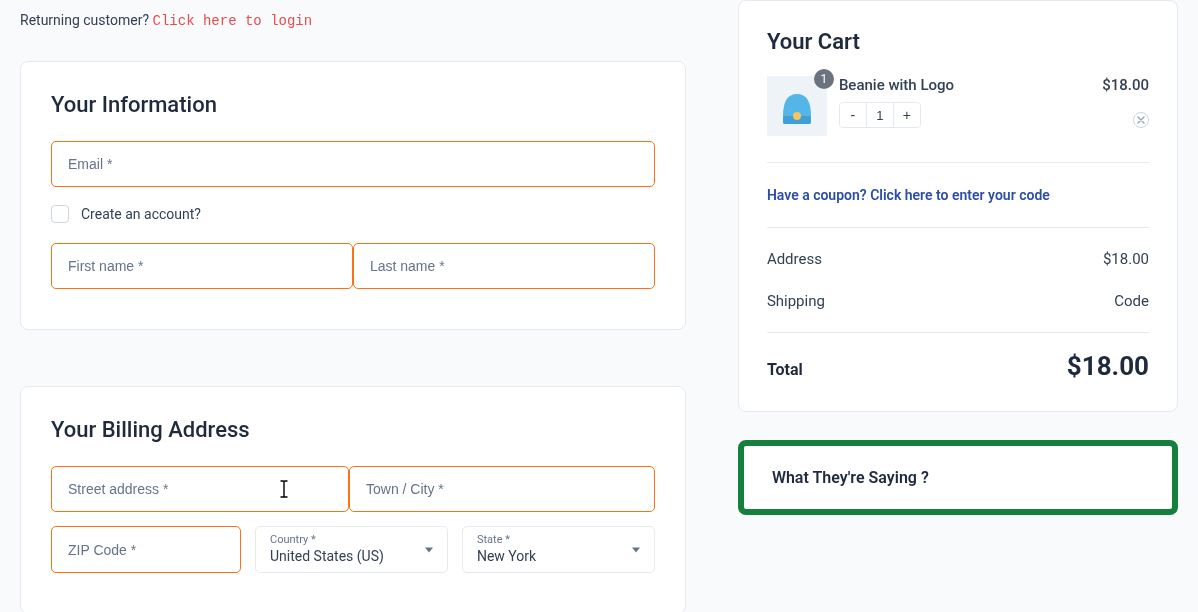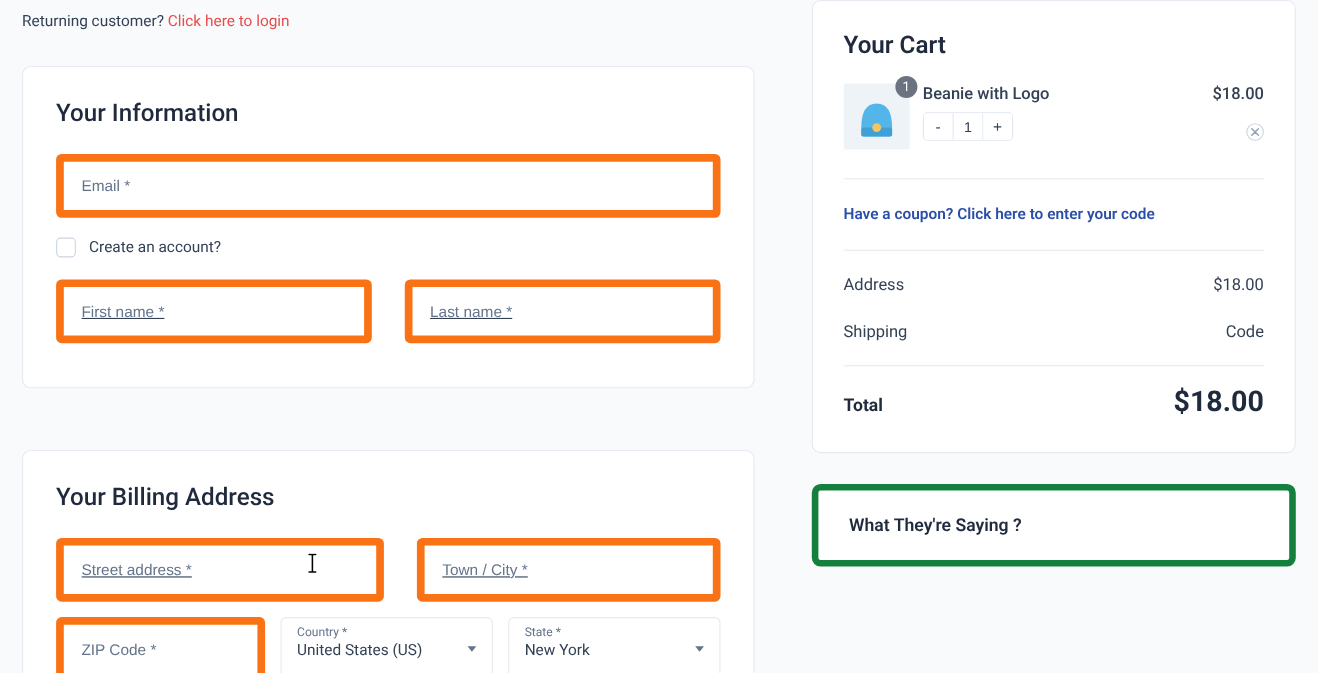--- a/index.html
+++ b/index.html
@@ -32,49 +32,49 @@
     gap: 28px;
   }
   .returning {
     padding-top: 12px;
     font-size: 14px;
     color: #334155;
   }
   .returning a {
     color: #e94b4b;
     text-decoration: none;
+    font-family: Liberation Mono, monospace;
   }
   .card {
     background: #fff;
     border: 1px solid #e6e9ef;
     border-radius: 8px;
     padding: 30px 30px 40px 30px;
   }
   .card h2 {
     margin: 0 0 24px 0;
     font-size: 22px;
     font-weight: 500;
     color: #1f2a3d;
   }
   .field {
     width: 100%;
-    border: 7px solid #f97316;
+    border: 1px solid #f97316;
     border-radius: 5px;
     padding: 14px 16px;
     font-size: 14px;
     color: #334155;
     background: #fff;
   }
   .field::placeholder {
     color: #64748b;
   }
   .row {
     display: flex;
-    gap: 30px;
-    text-decoration: underline;
+    gap: 0;
   }
   .row .field, .row .select-wrap {
     flex: 1;
   }
   .checkbox-row {
     display: flex;
     align-items: center;
     gap: 12px;
     margin: 18px 0 20px 0;
   }

